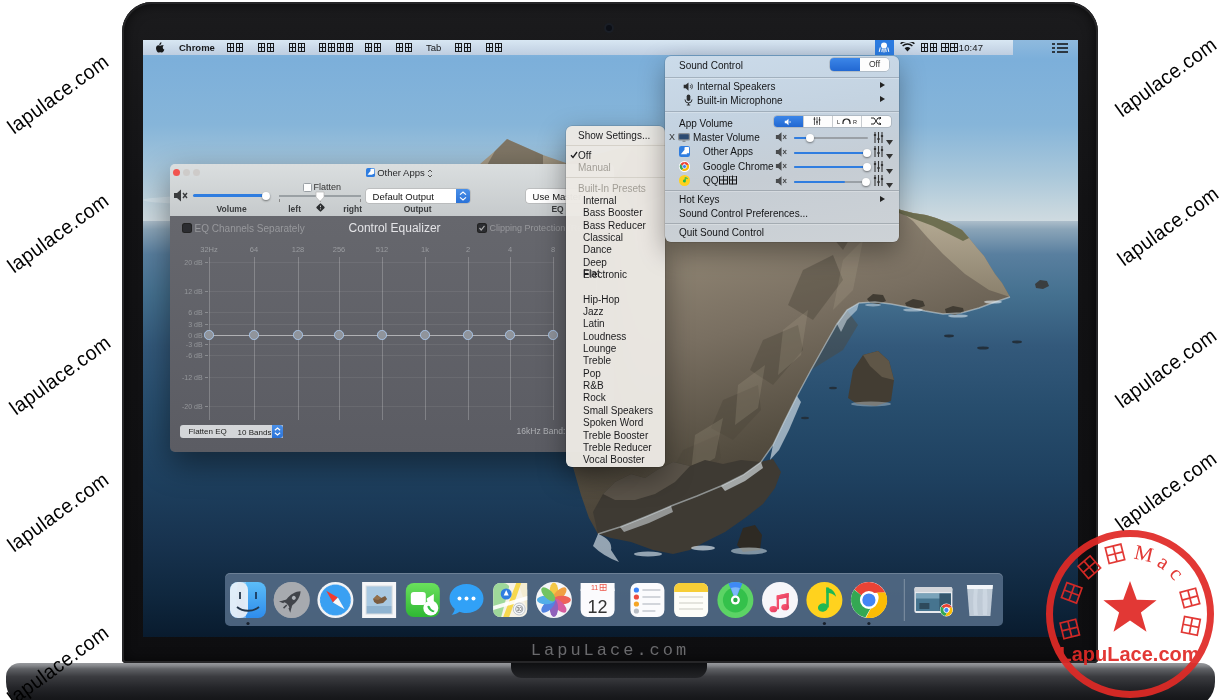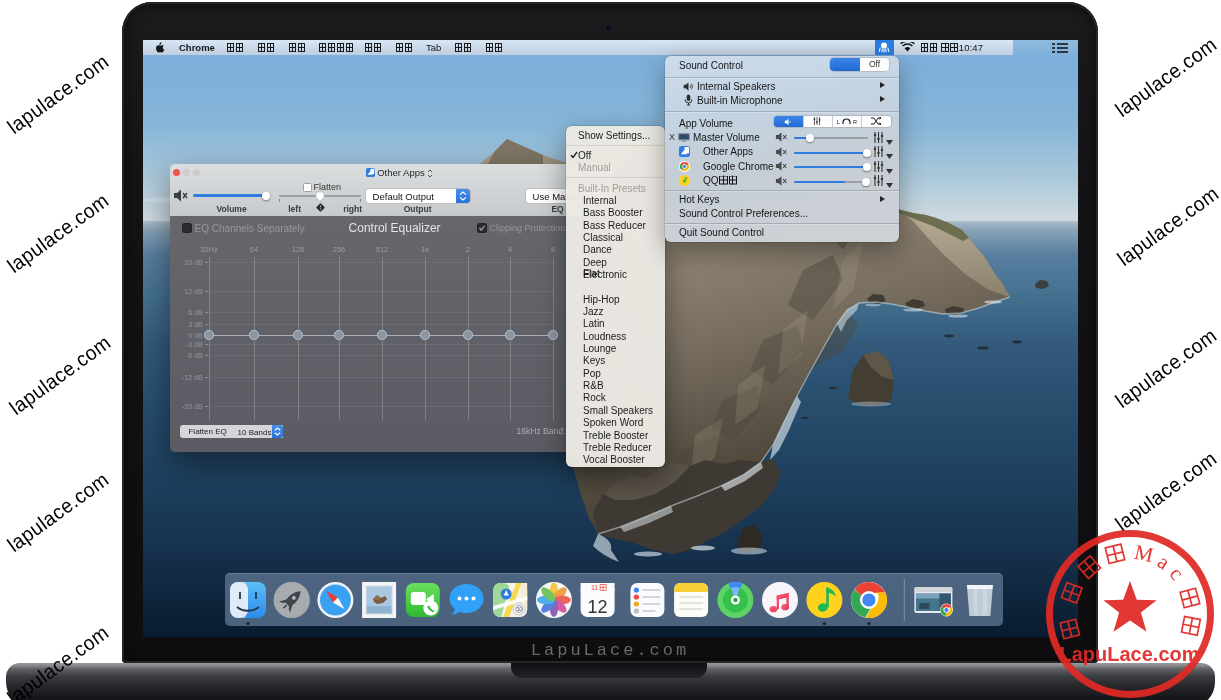--- a/index.html
+++ b/index.html
@@ -367,21 +367,21 @@
 <div class="li" style="top:110.8px">Classical</div>
 <div class="li" style="top:123.2px">Dance</div>
 <div class="li" style="top:135.5px">Deep</div>
 <div class="li" style="top:147.9px">Electronic</div>
 <div class="li" style="top:147px">Flat</div>
 <div class="li" style="top:172.6px">Hip-Hop</div>
 <div class="li" style="top:184.9px">Jazz</div>
 <div class="li" style="top:197px">Latin</div>
 <div class="li" style="top:209.6px">Loudness</div>
 <div class="li" style="top:222.0px">Lounge</div>
-<div class="li" style="top:234.3px">Keys</div>
+<div class="li" style="top:234.3px">Treble</div>
 <div class="li" style="top:246.7px">Pop</div>
 <div class="li" style="top:259.0px">R&amp;B</div>
 <div class="li" style="top:271.4px">Rock</div>
 <div class="li" style="top:283.8px">Small Speakers</div>
 <div class="li" style="top:296.1px">Spoken Word</div>
 <div class="li" style="top:308.5px">Treble Booster</div>
 <div class="li" style="top:320.8px">Treble Reducer</div>
 <div class="li" style="top:333.2px">Vocal Booster</div>
 </div>
 

